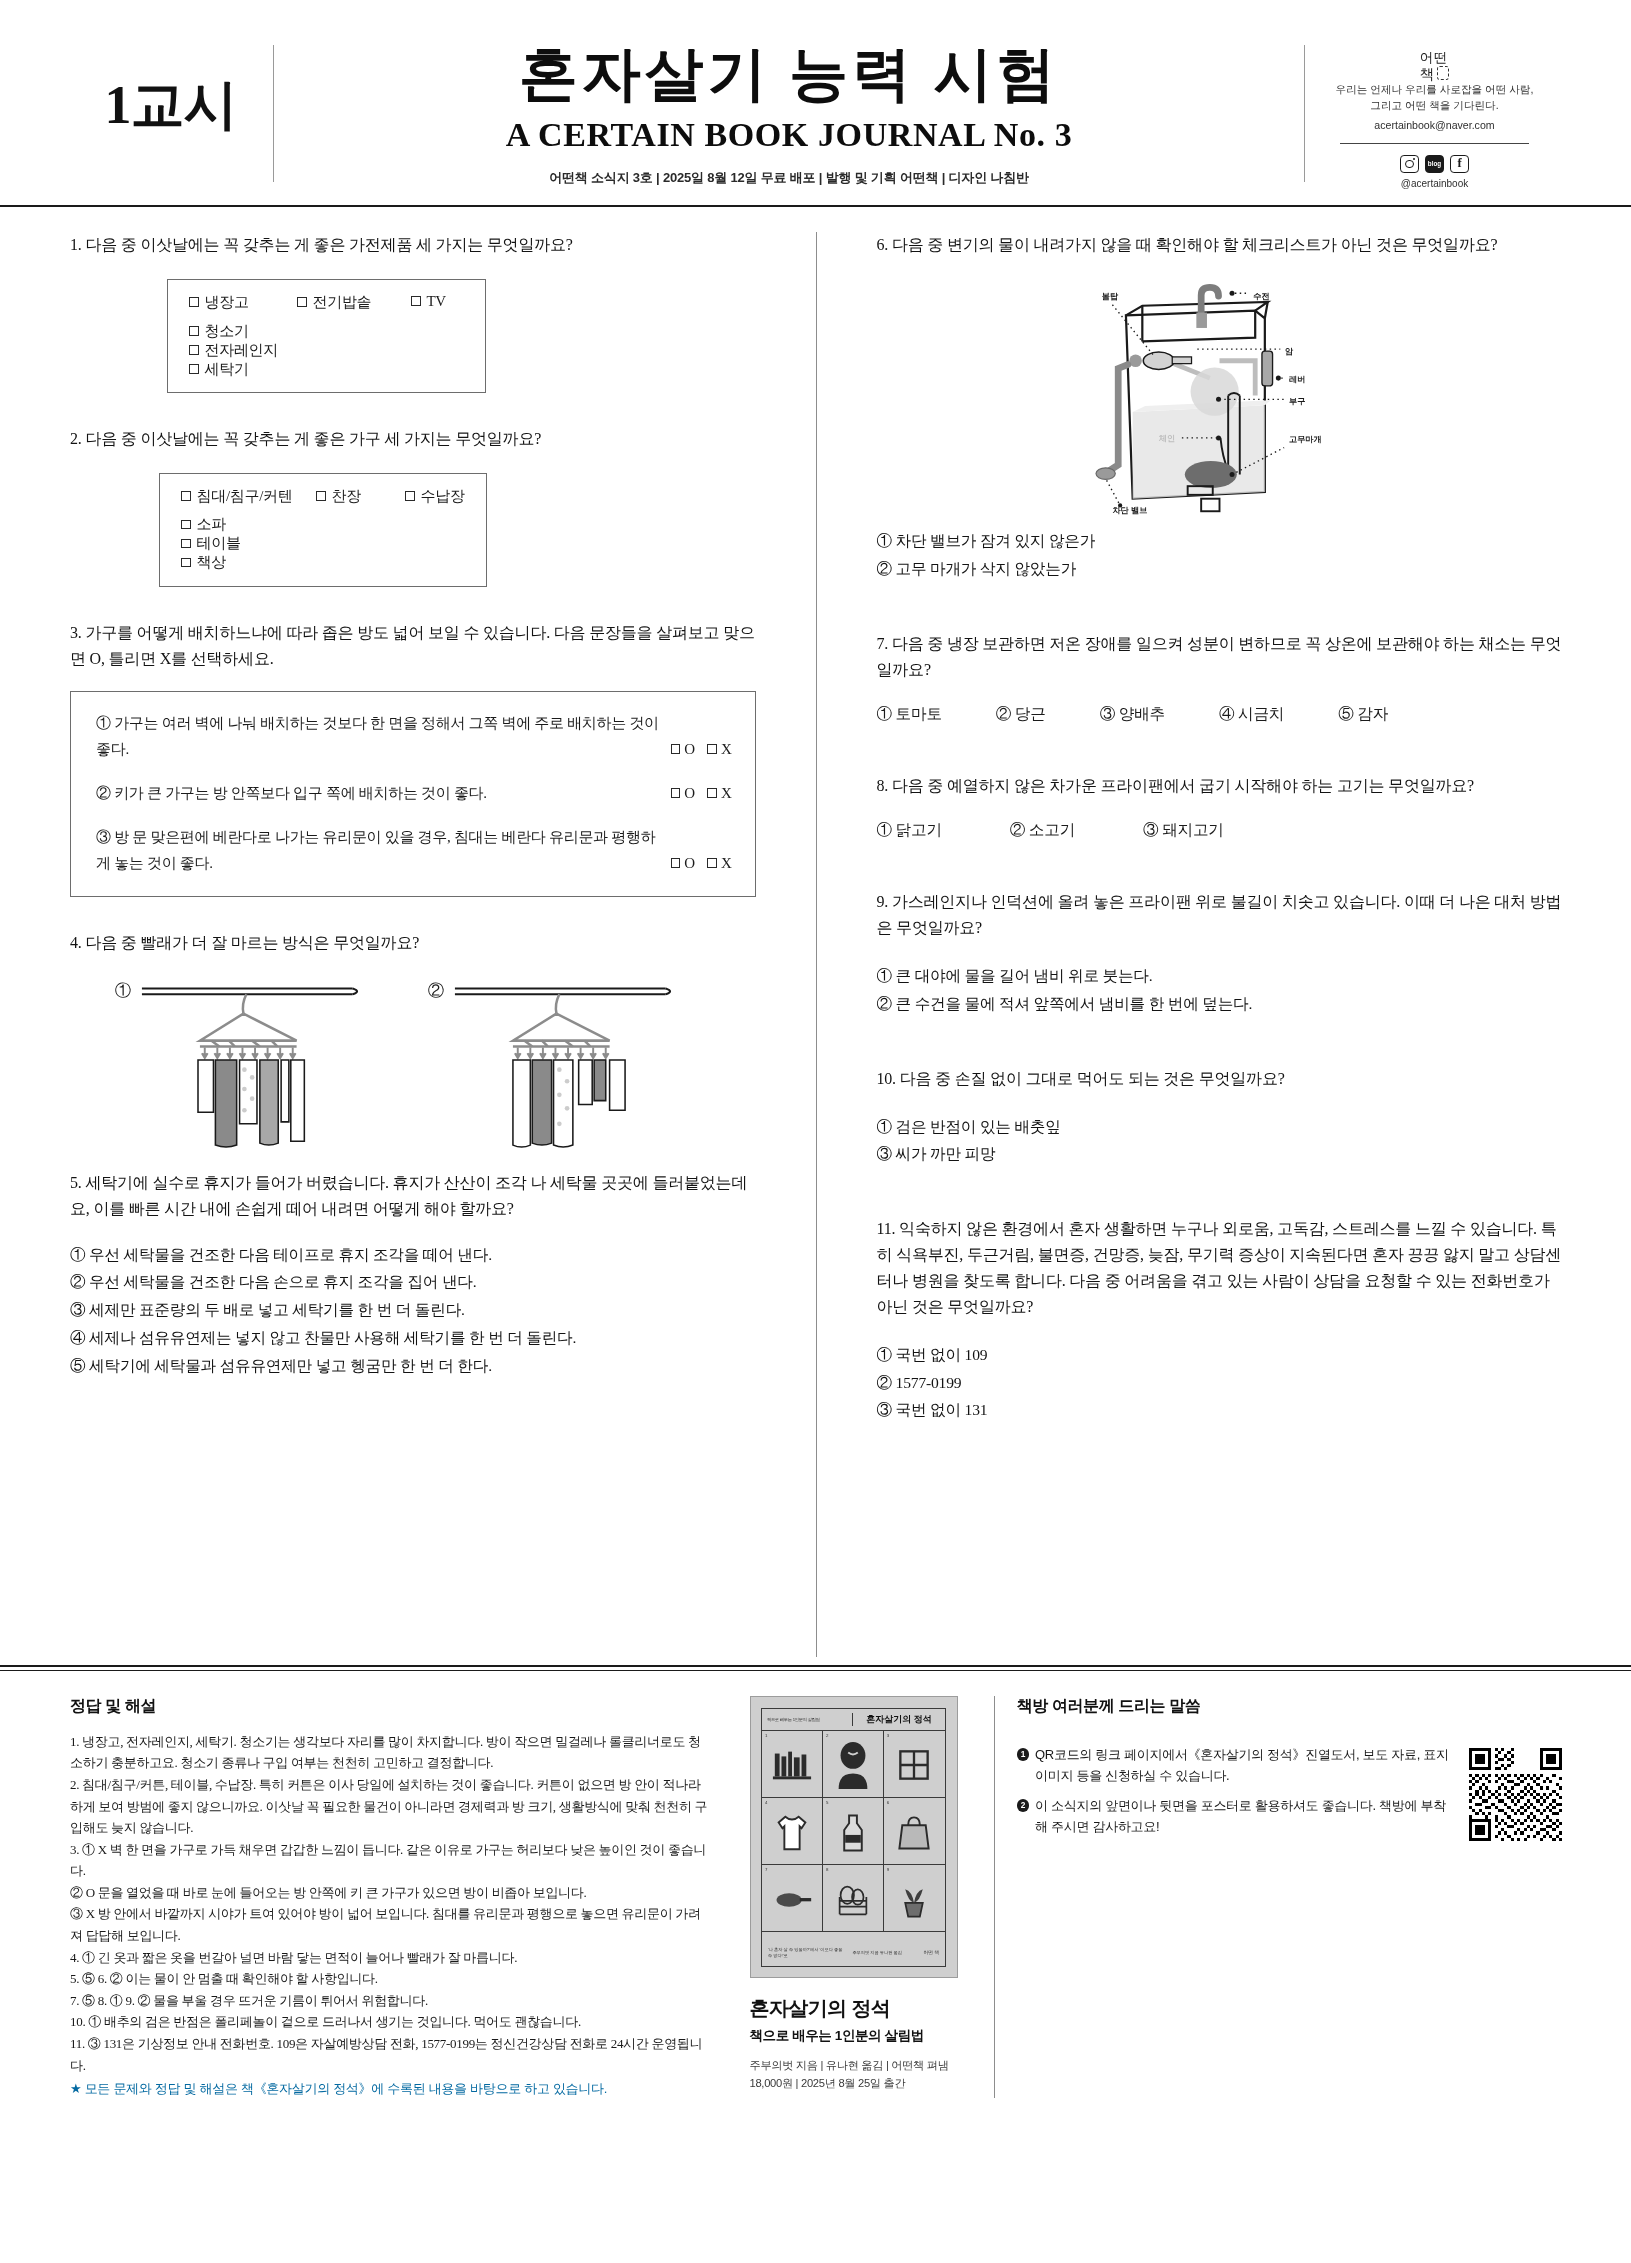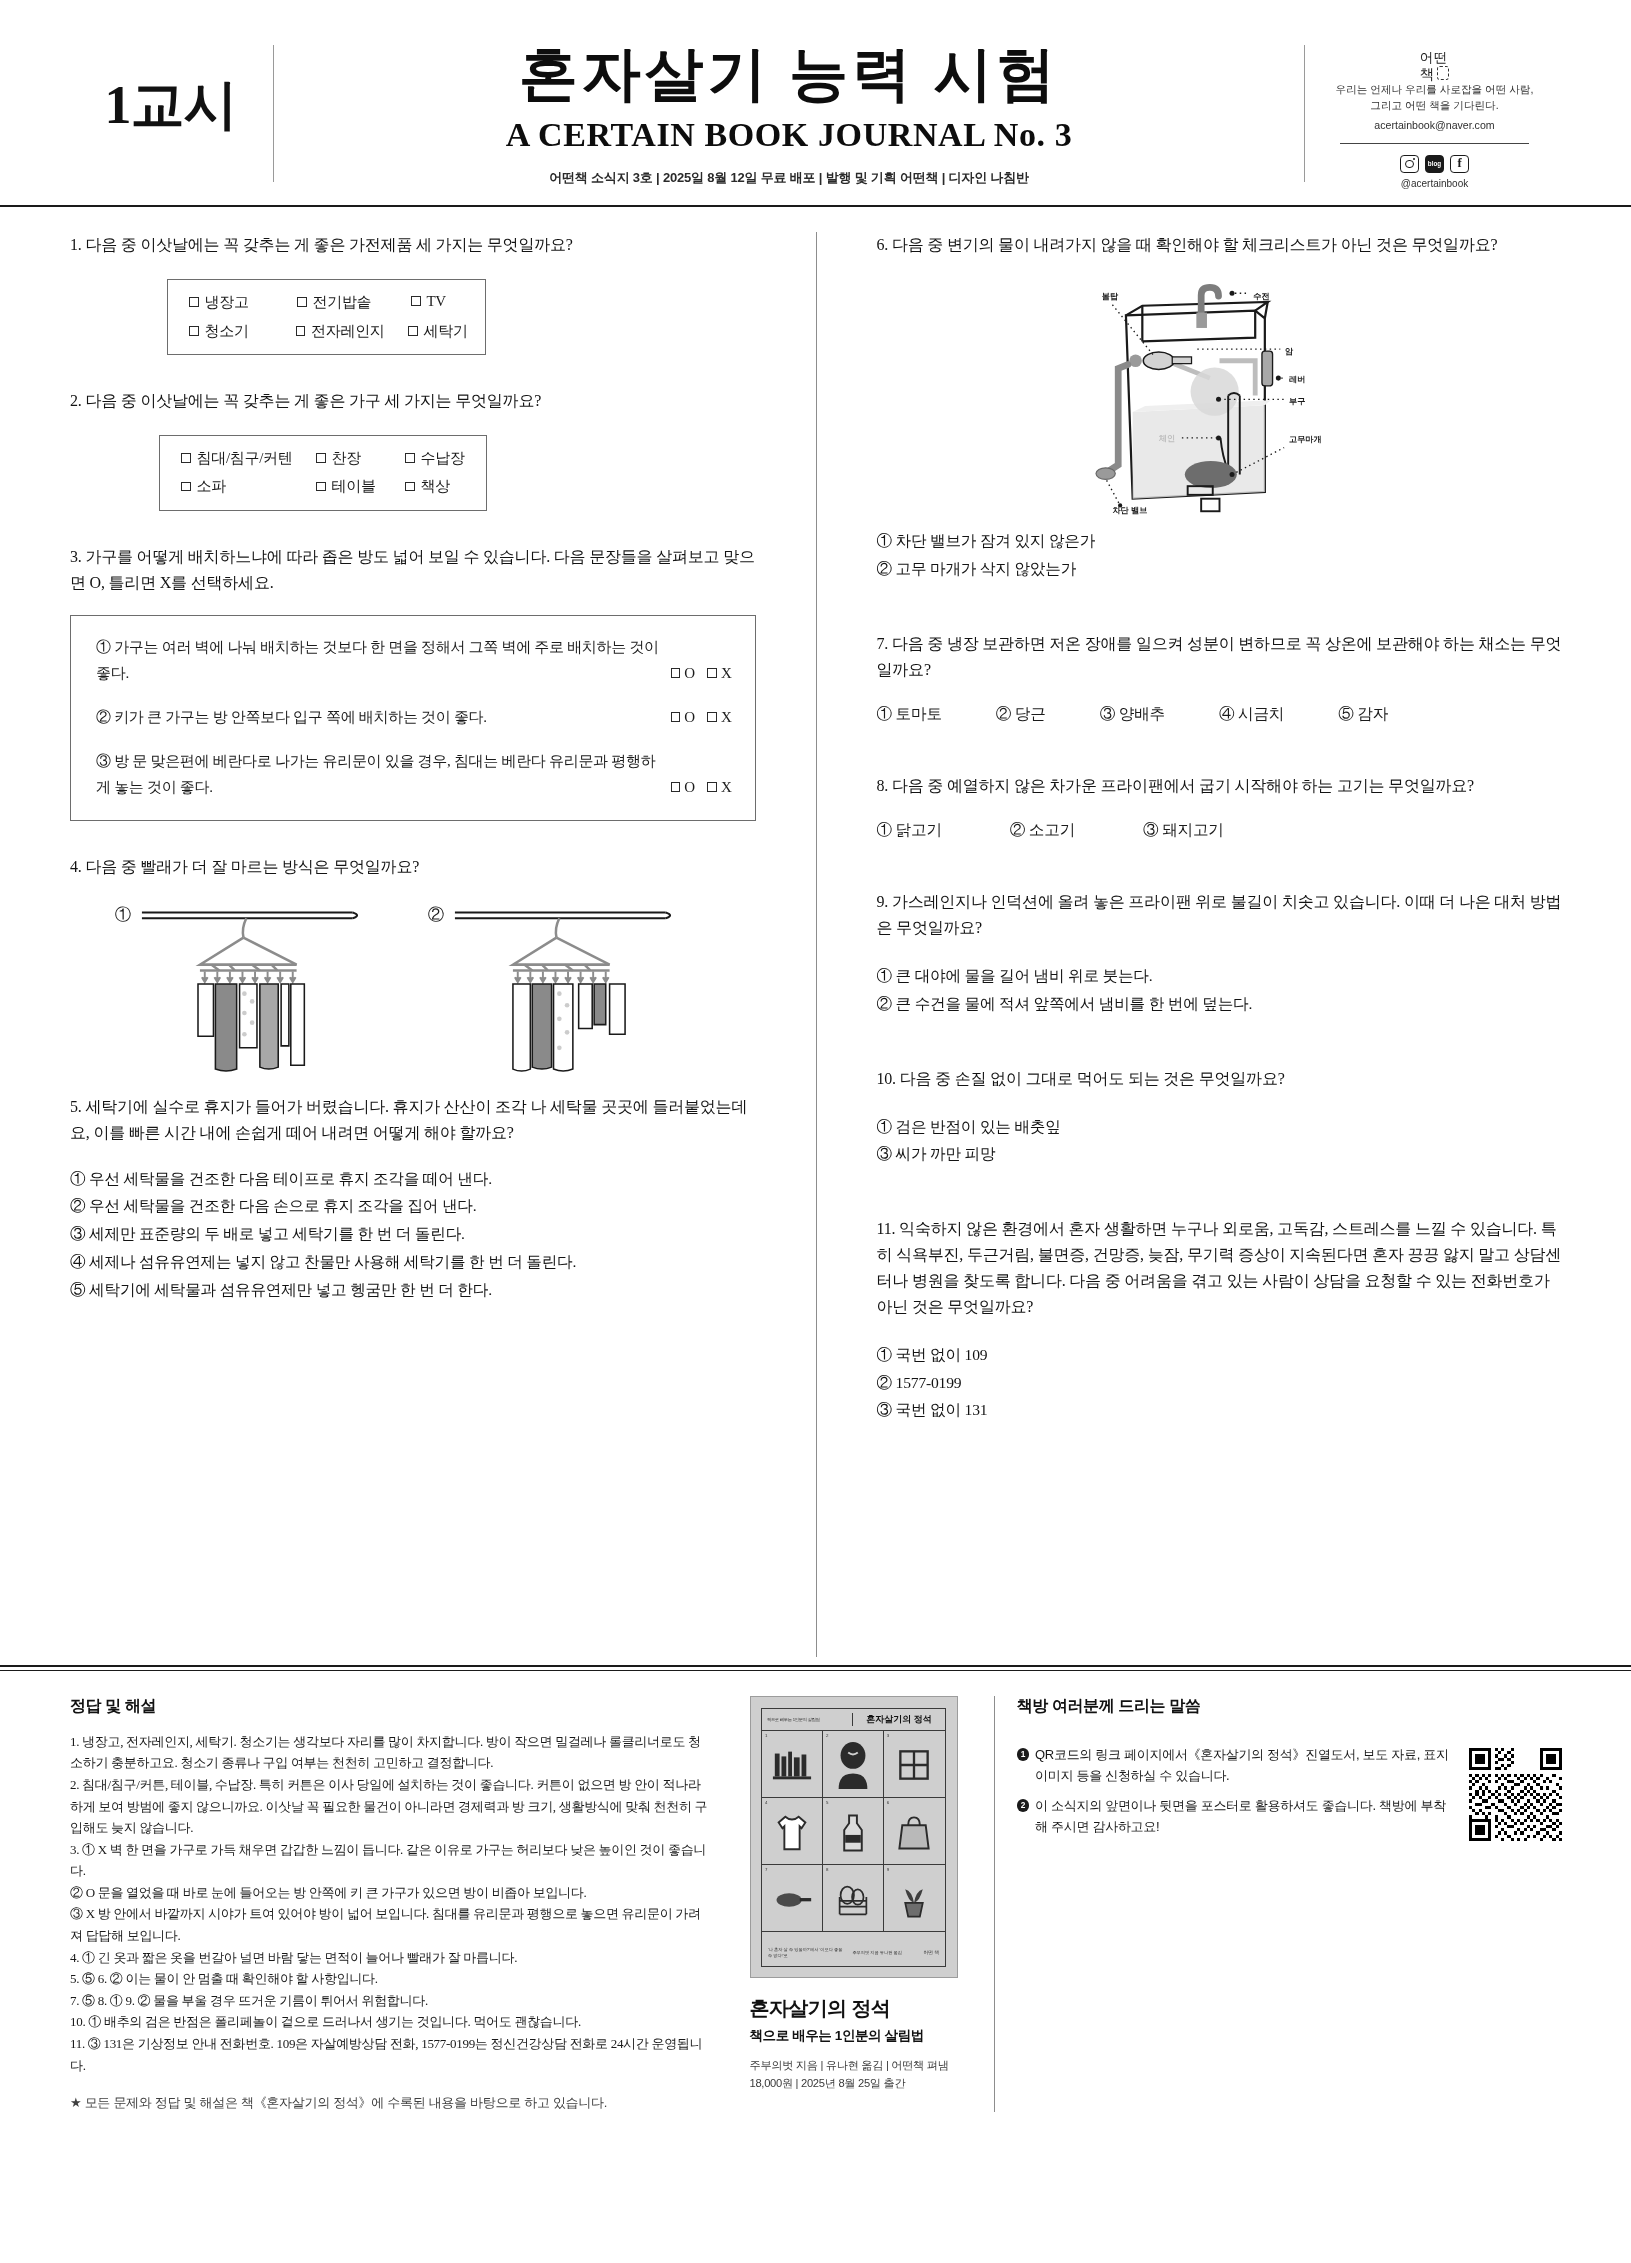--- a/index.html
+++ b/index.html
@@ -91,21 +91,21 @@
   .spacer-sm { height: 19.3px; }
   .spacer-md { height: 33px; }
   .spacer-lg { height: 48px; }
 
   
   .choice-box {
     border: 1.1px solid #6d6d6d; margin: 21px 0 0 97px;
     width: 319px; padding: 12.6px 17.4px 13.5px 21px;
   }
   .choice-row { display: flex; margin-bottom: 9.7px; }
-  .choice-row:last-child { margin-bottom: 0; }
+  .choice-row:last-child { margin-bottom: 0; flex-direction: column; }
   .choice-cell { font-size: 15px; letter-spacing: -0.3px; white-space: nowrap; }
   .cb {
     display: inline-block; width: 9.7px; height: 9.7px;
     border: 1.1px solid #2a2a2a; margin-right: 5.8px; vertical-align: 0px;
   }
 
   
   .ox-box { border: 1.1px solid #6d6d6d; padding: 19.3px 23px 19.3px 25px; margin-top: 19.3px; }
   .ox-item { display: flex; font-size: 15px; line-height: 1.72; letter-spacing: -0.3px; margin-bottom: 18.3px; }
   .ox-item:last-child { margin-bottom: 0; }
@@ -131,21 +131,21 @@
 
   .f-title {
     font-size: 16px; font-weight: 700; margin-bottom: 13.5px; color: #111;
     letter-spacing: -0.4px;
   }
   .f-body {
     font-family: "Liberation Serif", "DejaVu Serif", serif;
     font-size: 13px; line-height: 1.66; color: #191919; letter-spacing: -0.3px;
   }
   .f-body p { margin: 0; }
-  .f-note { margin-top: 18px; font-size: 13px; letter-spacing: -0.3px; color: #404040; }
+  .f-note { margin-top: 4px; font-size: 13px; letter-spacing: -0.3px; color: #0369a1; }
 
   
   .cover {
     width: 208px; height: 282px; background: #cfcfcf;
     border: 1px solid #9c9c9c; padding: 10.6px; position: relative;
   }
   .cov-inner { border: 1.2px solid #3a3a3a; width: 100%; height: 100%; position: relative; background: #cfcfcf; }
   .cov-hdr { display: flex; border-bottom: 1.2px solid #3a3a3a; height: 22px; align-items: center; }
   .cov-hdr-l { flex: 1; font-size: 4.2px; padding-left: 4.8px; color: #2b2b2b; line-height: 1.35; letter-spacing: -0.2px; }
   .cov-hdr-r { width: 93px; border-left: 1.2px solid #3a3a3a; font-size: 9px; font-weight: 700; display:flex; align-items:center; justify-content:center; color: #111; }

